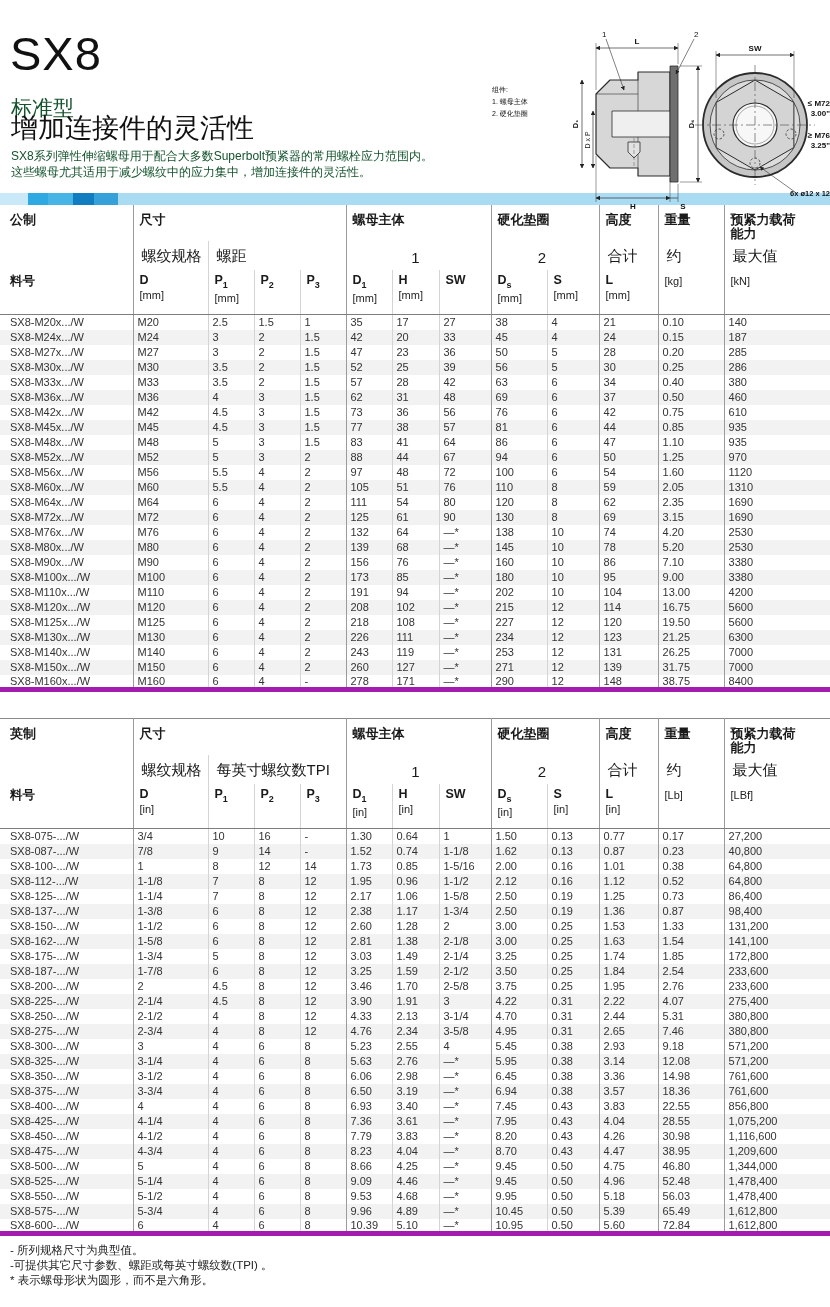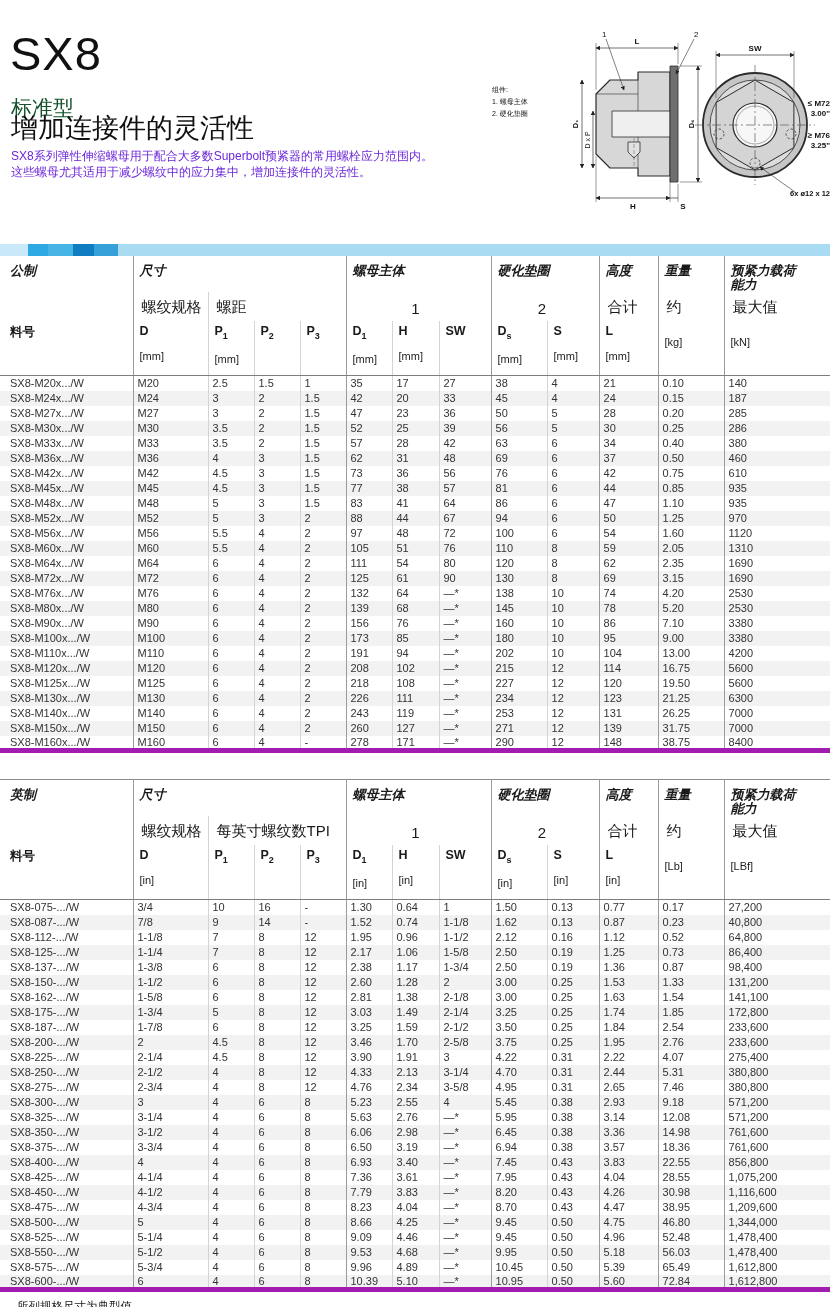--- a/index.html
+++ b/index.html
@@ -1,47 +1,47 @@
 <!DOCTYPE html>
 <html><head>
 <meta charset="utf-8">
 <style>
   html,body { margin:0; padding:0; background:#fff; }
   body { width:830px; font-family:"Liberation Sans","DejaVu Sans",sans-serif; color:#1a1a1a; }
   .page { position:relative; width:830px; min-height:1307px; overflow:hidden; }
 
   
-  .hd { position:relative; height:244px; }
+  .hd { position:relative; height:193px; }
   .hd h1 { position:absolute; left:10px; top:30px; margin:0; font-size:47px; font-weight:400; line-height:1; letter-spacing:1px; color:#111; }
   .sub1 { position:absolute; left:11px; top:94px; font-size:21px; color:#14532d; }
   .sub2 { position:absolute; left:11px; top:110px; font-size:27px; color:#111; }
-  .desc { position:absolute; left:11px; top:148px; font-size:12px; line-height:16px; color:#6d28d9; white-space:nowrap; }
+  .desc { position:absolute; left:11px; top:148px; font-size:12px; line-height:16px; color:#14532d; white-space:nowrap; }
 
   .drawing { position:absolute; top:26px; right:0; width:340px; height:186px; }
   .drawing svg text { fill:#111; }
   .t7 { font-size:7px; }
   .t75 { font-size:7.5px; font-weight:bold; }
   .t8 { font-size:8px; font-weight:bold; }
   .t8n { font-size:8px; }
   .ann { font-size:8px; font-weight:bold; }
 
   
   .bluebar { display:flex; height:12px; width:830px; }
   .bluebar div { height:12px; }
 
   
   table.dtable { border-collapse:collapse; table-layout:fixed; width:830px; }
   #imperial-table { margin-top:26px; border-top:1px solid #8a8a8a; }
   th,td { text-align:left; overflow:hidden; white-space:nowrap; box-sizing:border-box; }
-  .th1 { font-size:13px; font-weight:bold; padding:8px 6px 0 6px; height:28px; vertical-align:top; white-space:pre-line; line-height:14px;font-style:italic; }
+  .th1 { font-size:13px; font-weight:bold; padding:8px 6px 0 6px; height:28px; vertical-align:top; white-space:pre-line; line-height:14px; }
   .th2 { font-size:15px; font-weight:normal; padding:6px 6px 4px 8px; height:26px; vertical-align:bottom; }
   .th2.center { text-align:center; padding-left:0; }
   .th3 { font-size:12.5px; font-weight:bold; padding:3px 6px 10px 6px; vertical-align:top; border-bottom:1.5px solid #7d7d7d; }
   .th3 sub { font-size:9px; }
-  .th3 .unit { display:block; font-weight:normal; font-size:11px; margin-top:12px; color:#222; }
+  .th3 .unit { display:block; font-weight:normal; font-size:11px; margin-top:2px; color:#222; }
   tbody td { font-size:11px; height:15px; padding:0 4px; color:#333; }
   tbody tr:nth-child(even) { background:#f2f2f2; }
   tbody tr:last-child td { border-bottom:5px solid #a21caf; }
   .c0 { padding-left:10px !important; }
   .gb { border-left:1px solid #9b9b9b; }
   .sb { border-left:1px solid #d4d4d4; }
 
   .footnotes { margin-top:7px; padding-left:10px; font-size:11.5px; line-height:15px; color:#222; }
 </style>
 </head>
@@ -659,20 +659,35 @@
           <td class=" gb">1.52</td>
           <td class=" sb">0.74</td>
           <td class=" sb">1-1/8</td>
           <td class=" gb">1.62</td>
           <td class=" sb">0.13</td>
           <td class=" gb">0.87</td>
           <td class=" gb">0.23</td>
           <td class=" gb">40,800</td>
         </tr>
         <tr>
+          <td class="c0">SX8-100-.../W</td>
+          <td class=" gb">1</td>
+          <td class=" sb">8</td>
+          <td class=" sb">12</td>
+          <td class=" sb">14</td>
+          <td class=" gb">1.73</td>
+          <td class=" sb">0.85</td>
+          <td class=" sb">1-5/16</td>
+          <td class=" gb">2.00</td>
+          <td class=" sb">0.16</td>
+          <td class=" gb">1.01</td>
+          <td class=" gb">0.38</td>
+          <td class=" gb">64,800</td>
+        </tr>
+        <tr>
           <td class="c0">SX8-112-.../W</td>
           <td class=" gb">1-1/8</td>
           <td class=" sb">7</td>
           <td class=" sb">8</td>
           <td class=" sb">12</td>
           <td class=" gb">1.95</td>
           <td class=" sb">0.96</td>
           <td class=" sb">1-1/2</td>
           <td class=" gb">2.12</td>
           <td class=" sb">0.16</td>

